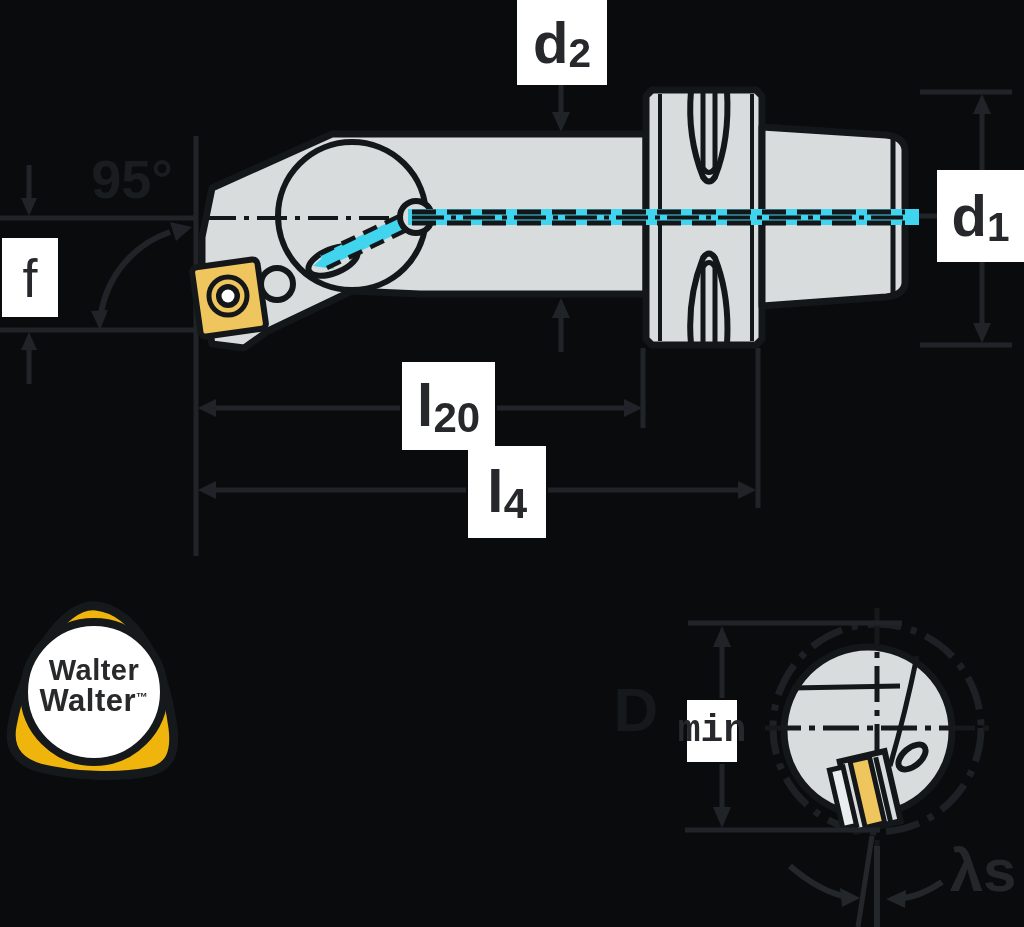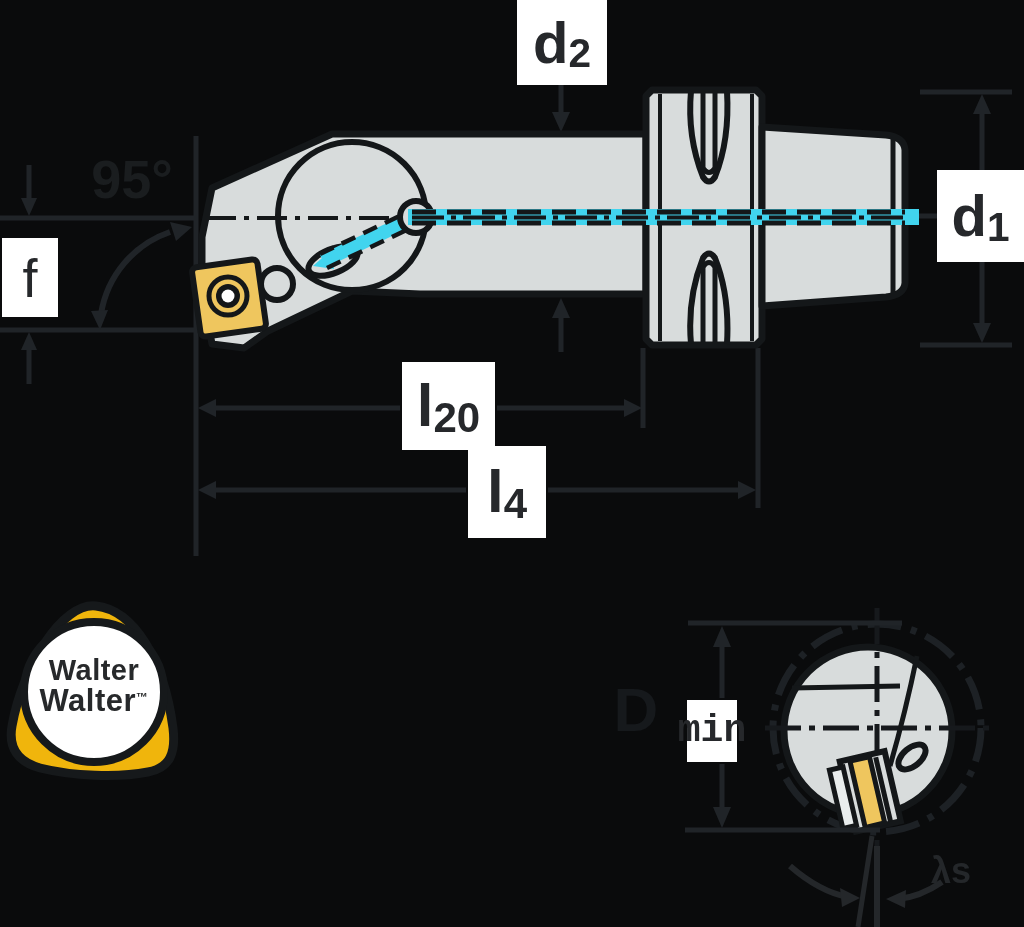--- a/index.html
+++ b/index.html
@@ -19,21 +19,21 @@
     align-items:center; justify-content:center; font-weight:bold; line-height:1;
   }
   .lbl-d2  { left:517px; top:0;     width:90px;  height:85px; font-size:58px; }
   .lbl-d1  { left:937px; top:170px; width:87px;  height:92px; font-size:58px; }
   .lbl-f   { left:2px;   top:238px; width:56px;  height:79px; font-size:54px; font-weight:normal; }
   .lbl-l16 { left:402px; top:362px; width:93px;  height:88px; font-size:60px; }
   .lbl-l4  { left:468px; top:446px; width:78px;  height:92px; font-size:60px; }
   .lbl-min { left:687px; top:700px; width:50px;  height:62px; font-size:38px;font-family:Liberation Mono, monospace; }
   .lbl-95  { left:82px;  top:148px; width:100px; height:62px; font-size:54px; color:#1a1d1f; }
   .lbl-D   { left:608px; top:676px; width:56px;  height:68px; font-size:62px; color:#16191c; }
-  .lbl-ls  { left:916px; top:840px; width:70px;  height:62px; font-size:36px; color:#24272a; }
+  .lbl-ls  { left:948px; top:840px; width:70px;  height:62px; font-size:60px; color:#24272a; }
   .logo-text {
     position:absolute; left:24px; top:655px; width:140px; text-align:center;
     color:#27292b; font-weight:bold;
   }
   .logo-line1 { font-size:29px; line-height:1.05; letter-spacing:0.5px; }
   .logo-line2 { font-size:31px; line-height:1.05; letter-spacing:0.5px; }
   .logo-tm { font-size:12px; vertical-align:0.85em; }
 </style>
 </head>
 <body>

